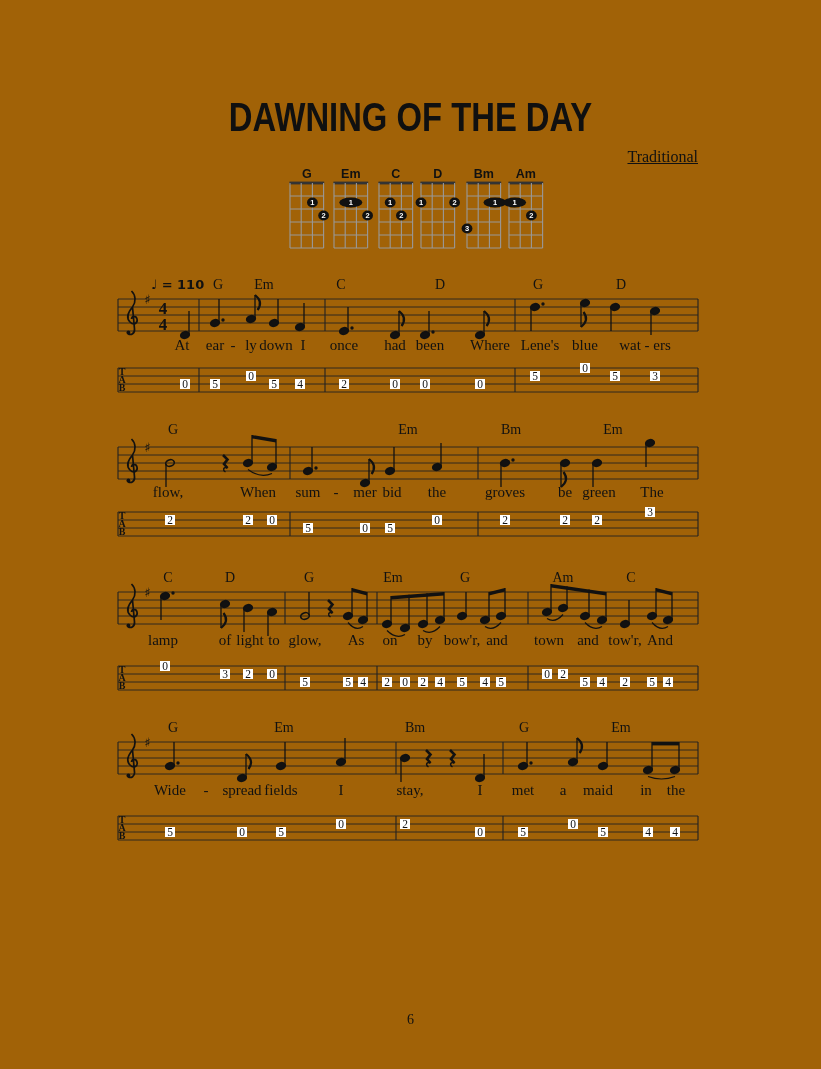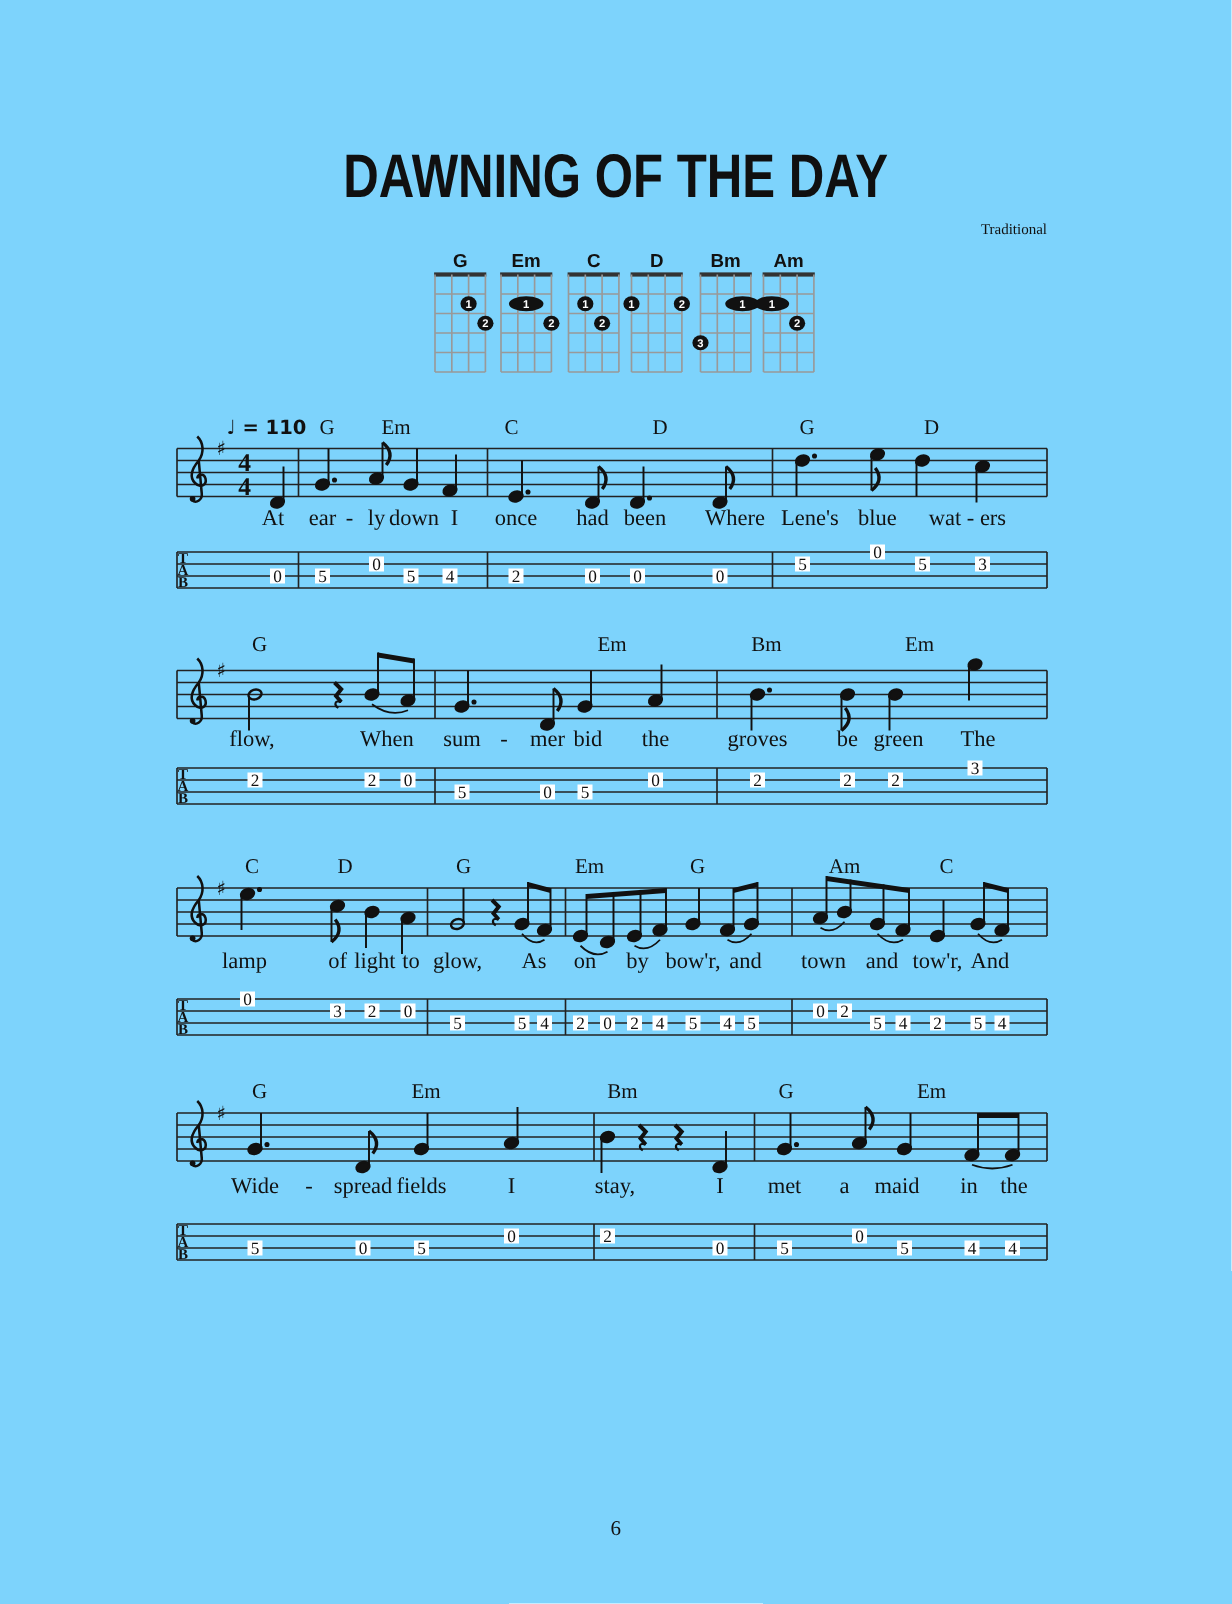--- a/index.html
+++ b/index.html
@@ -1,22 +1,22 @@
 <!DOCTYPE html>
 <html><head>
 <meta charset="utf-8">
 <style>
   html,body{margin:0;padding:0;background:#fff;}
-  .page{position:relative;width:821px;height:1069px;background:#7dd3fc;overflow:hidden;
+  .page{position:relative;width:821px;height:1069px;background:#a16207;overflow:hidden;
         font-family:"Liberation Serif",serif;color:#111;}
   .title{position:absolute;top:94px;left:0;width:100%;margin:0;text-align:center;
          font-family:"Liberation Sans","DejaVu Sans",sans-serif;font-weight:700;
          font-size:41px;letter-spacing:0px;transform:scaleX(.80);color:#101010;}
   .credit{position:absolute;top:148px;right:123px;font-family:"Liberation Serif",serif;
-          font-size:10px;color:#111;}
+          font-size:16px;color:#111;text-decoration:underline;}
   .pagenum{position:absolute;top:1012px;left:0;width:100%;text-align:center;
            font-family:"Liberation Serif",serif;font-size:14px;color:#111;}
   svg.engraving{position:absolute;top:0;left:0;}
   svg text{fill:#111;}
   .cs{font-family:"Liberation Serif",serif;font-size:14px;}
   .ly{font-family:"Liberation Serif",serif;font-size:15px;}
   .tn{font-family:"Liberation Serif",serif;font-size:11.5px;}
   .tl{font-family:"Liberation Serif",serif;font-size:10px;font-weight:700;}
   .cl{font-family:"Liberation Sans",sans-serif;font-size:12.5px;font-weight:700;}
   .fn{font-family:"Liberation Sans",sans-serif;font-size:7.5px;font-weight:700;fill:#fff;}

